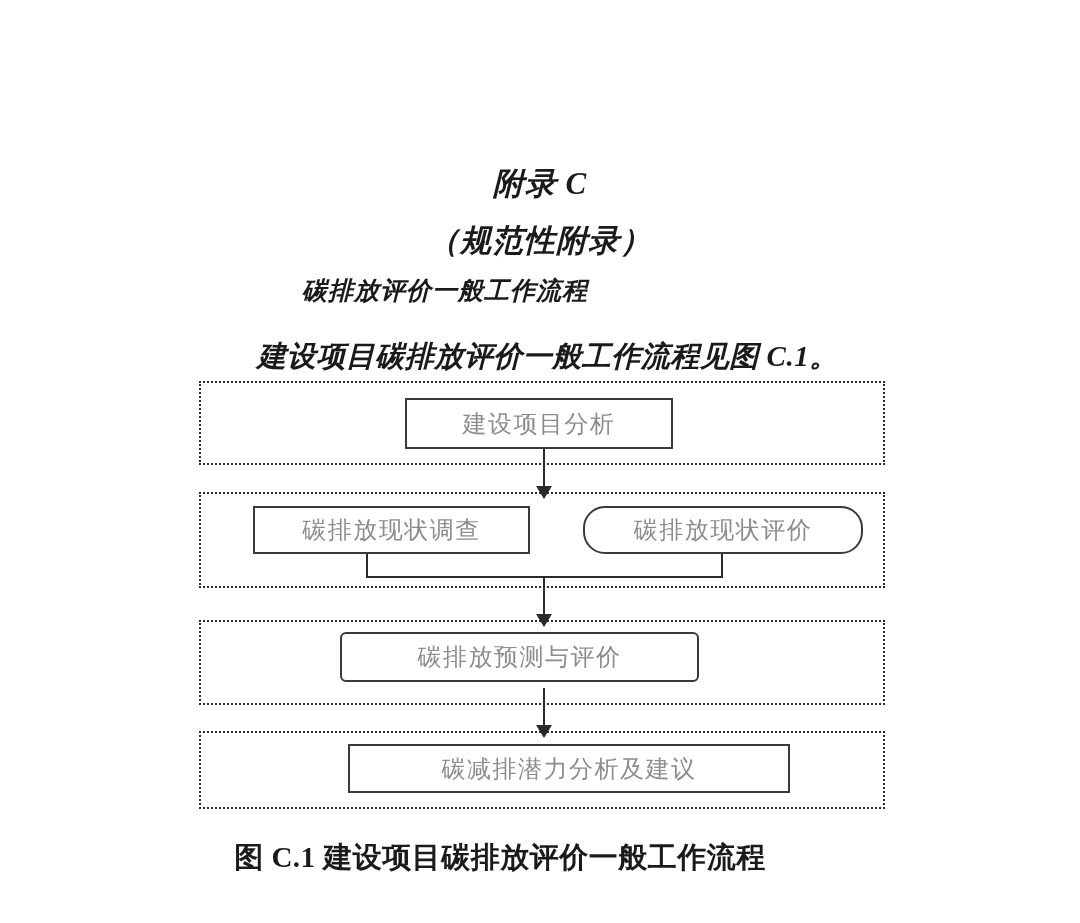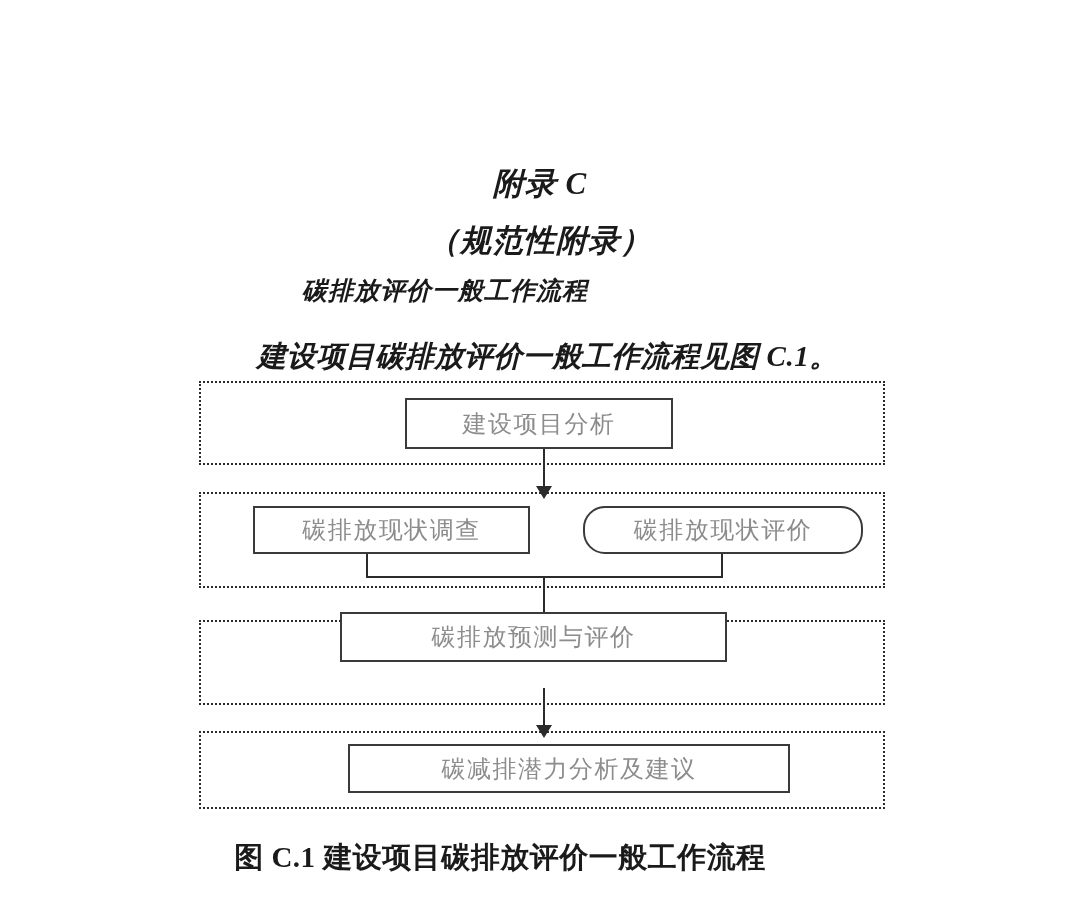--- a/index.html
+++ b/index.html
@@ -90,21 +90,21 @@
     justify-content: center;
     color: #8c8c8c;
     font-size: 24px;
     letter-spacing: 1.5px;
     white-space: nowrap;
   }
 
   .node-analysis   { left: 405px; top: 398px; width: 268px; height: 51px; }
   .node-survey     { left: 229px; top: 506px; width: 277px; height: 48px; margin-left: 24px; }
   .node-status     { left: 583px; top: 506px; width: 280px; height: 48px; border-radius: 22px; }
-  .node-forecast   { left: 340px; top: 612px; width: 387px; height: 50px; }
+  .node-forecast   { left: 340px; top: 632px; width: 359px; height: 50px; border-radius: 6px; }
   .node-reduction  { left: 348px; top: 744px; width: 442px; height: 49px; }
 
   
   .vline {
     position: absolute;
     width: 2px;
     background: #2b2b2b;
   }
   .hline {
     position: absolute;

